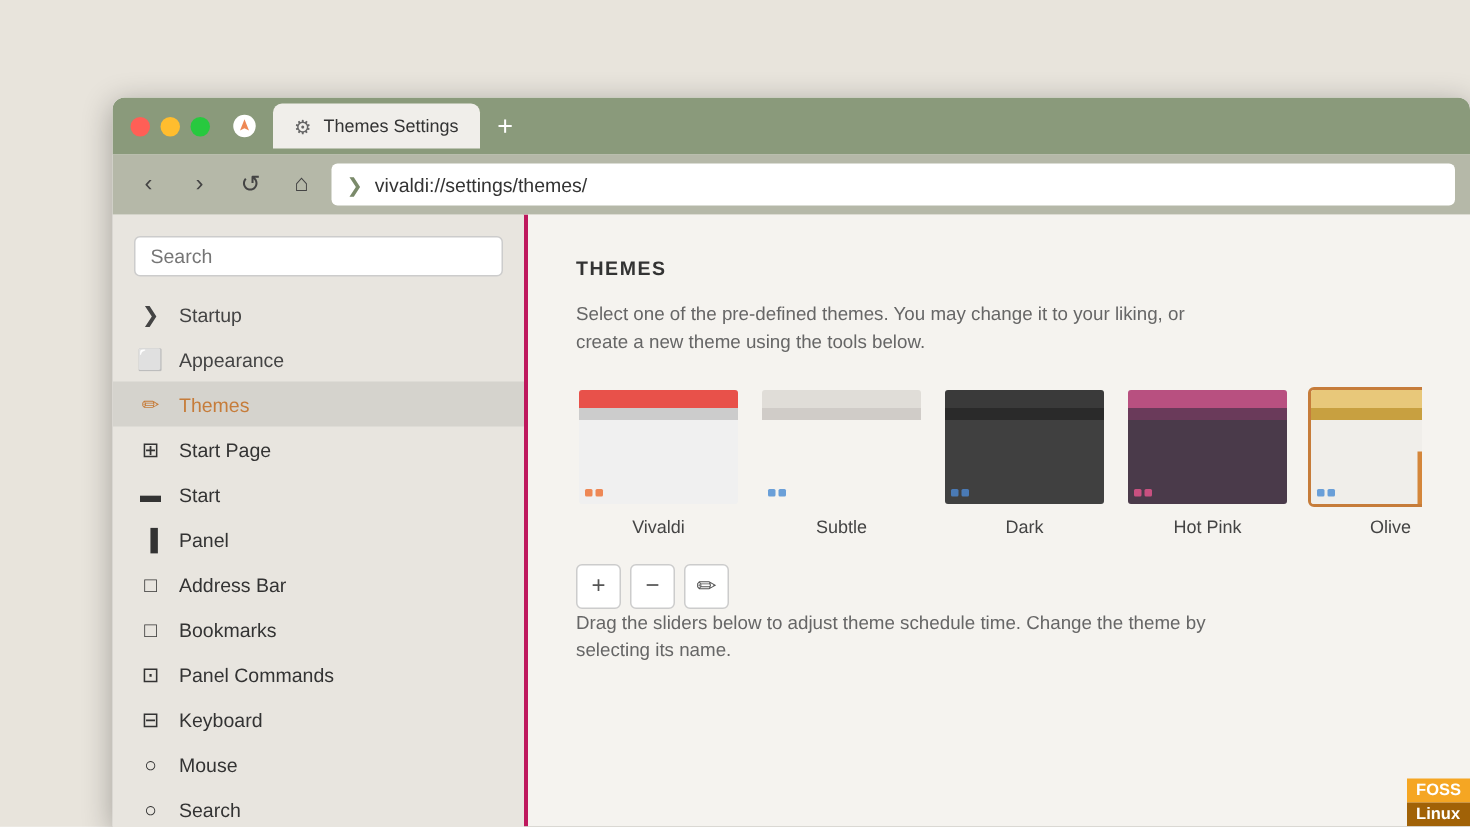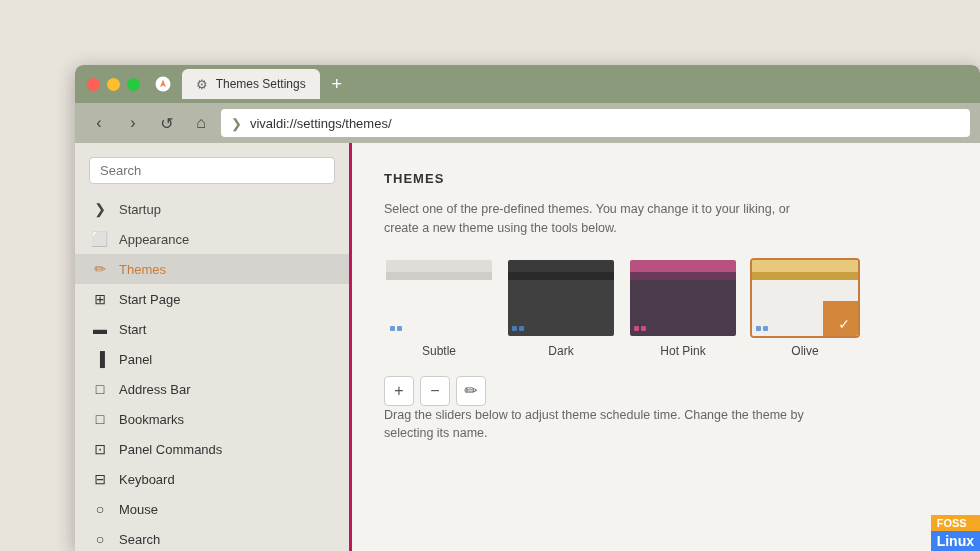--- a/index.html
+++ b/index.html
@@ -344,23 +344,23 @@
 
     .foss-top {
       background: #f5a623;
       color: white;
       font-size: 11px;
       font-weight: bold;
       padding: 2px 6px;
     }
 
     .foss-bottom {
-      background: #3b82f6;
+      background: #a16207;
       color: white;
-      font-size: 14px;
+      font-size: 11px;
       font-weight: bold;
       padding: 2px 6px;
     }
 
     .dot-indicator {
       width: 5px;
       height: 5px;
       border-radius: 1px;
       background: #6a9fd8;
     }
@@ -481,20 +481,34 @@
     <div class="content" style="position:relative;">
       <div class="section-title">THEMES</div>
 
       <div class="section-desc">
         Select one of the pre-defined themes. You may change it to your liking, or<br>
         create a new theme using the tools below.
       </div>
 
       <div class="themes-grid">
 
+        <div class="theme-card">
+          <div class="theme-preview preview-vivaldi">
+            <div class="preview-inner">
+              <div class="bar"></div>
+              <div class="nav"></div>
+              <div class="body"></div>
+              <div class="dot-group">
+                <div class="dot-indicator" style="background:#e85;"></div>
+                <div class="dot-indicator" style="background:#e85;"></div>
+              </div>
+            </div>
+          </div>
+          <span class="theme-name">Vivaldi</span>
+        </div>
 
         <div class="theme-card">
           <div class="theme-preview preview-subtle">
             <div class="preview-inner">
               <div class="bar"></div>
               <div class="nav"></div>
               <div class="body"></div>
               <div class="dot-group">
                 <div class="dot-indicator" style="background:#6a9fd8;"></div>
                 <div class="dot-indicator" style="background:#6a9fd8;"></div>

